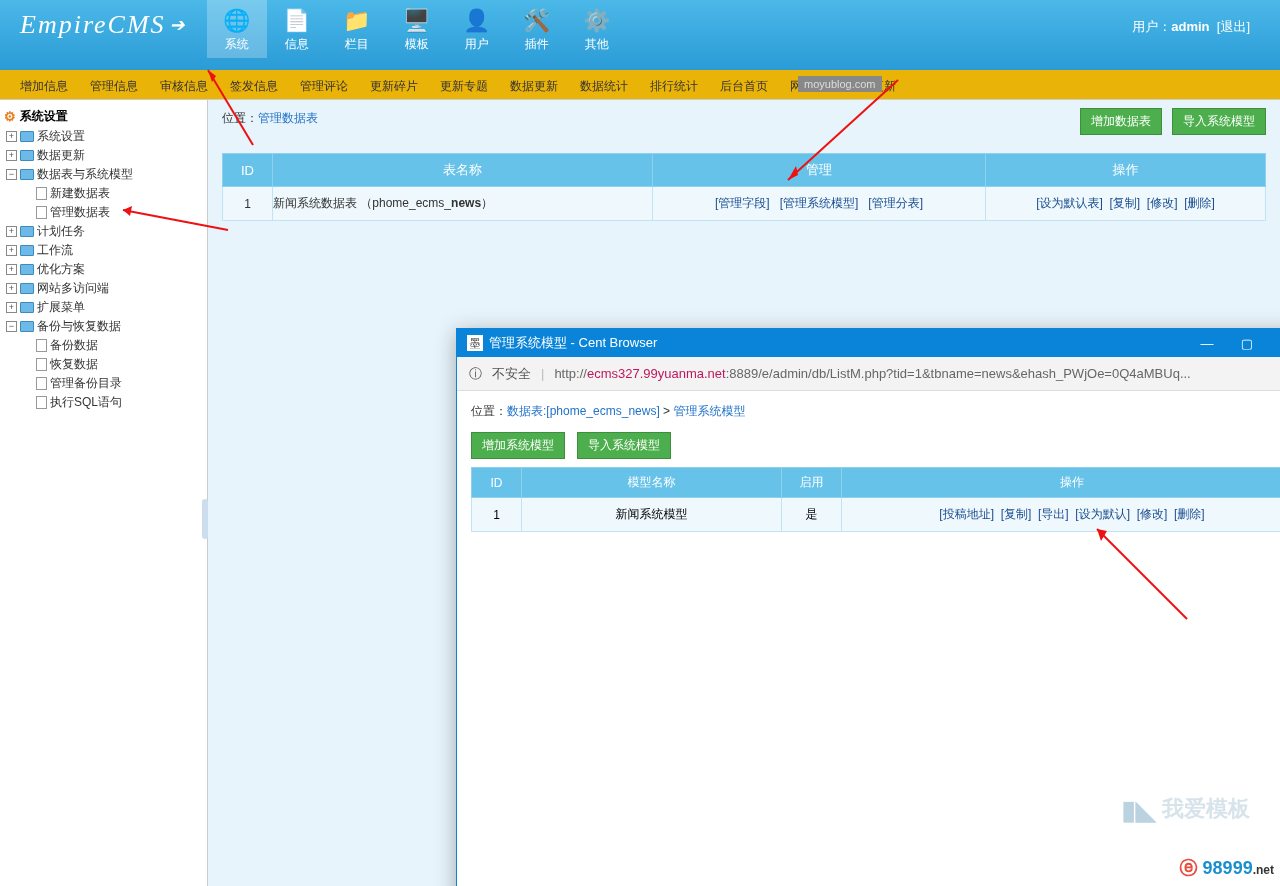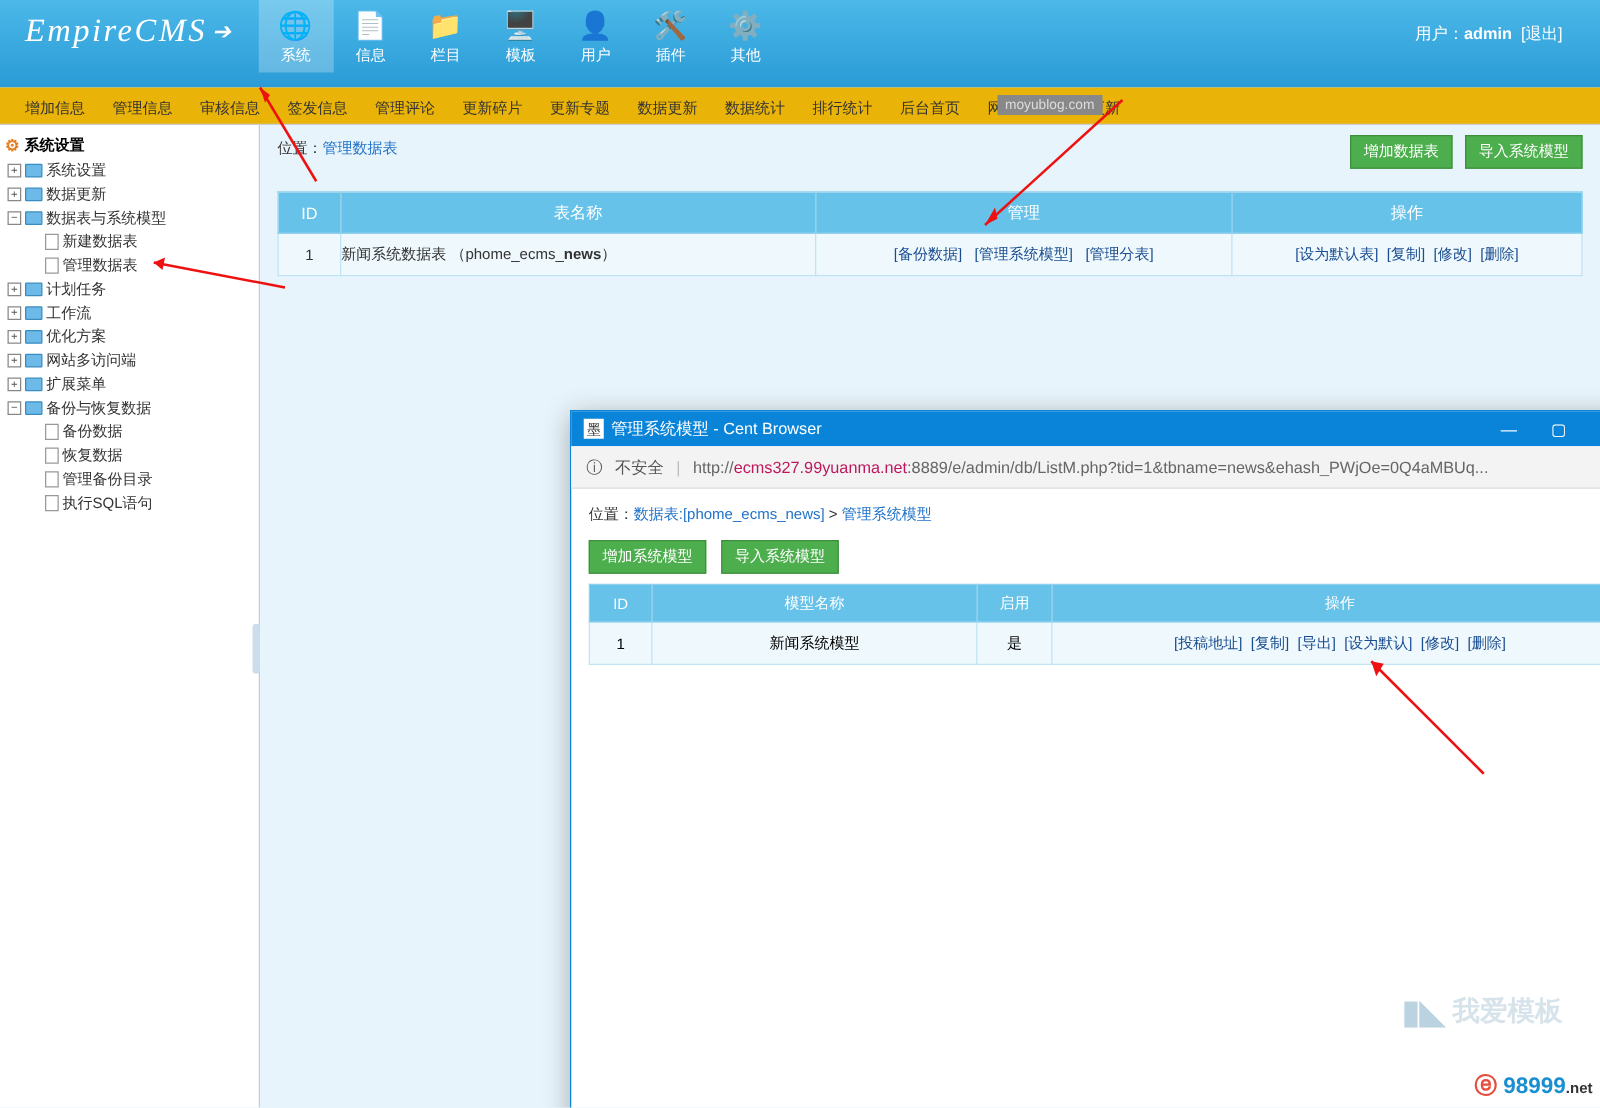--- a/index.html
+++ b/index.html
@@ -210,21 +210,21 @@
           <tr>
         <th style="width:50px">ID</th>
         <th style="width:380px">表名称</th>
         <th>管理</th>
         <th style="width:280px">操作</th>
       </tr>
       <tr>
         <td>1</td>
         <td class="left"><span>新闻系统数据表 （phome_ecms_</span><b>news</b><span>）</span></td>
         <td>
-          <span class="link">[备份数据]</span>&nbsp;&nbsp;
+          <span class="link">[管理字段]</span>&nbsp;&nbsp;
           <span class="link">[管理系统模型]</span>&nbsp;&nbsp;
           <span class="link">[管理分表]</span>
         </td>
         <td>
           <span class="link">[设为默认表]</span>&nbsp;
           <span class="link">[复制]</span>&nbsp;
           <span class="link">[修改]</span>&nbsp;
           <span class="link">[删除]</span>
         </td>
       </tr>

